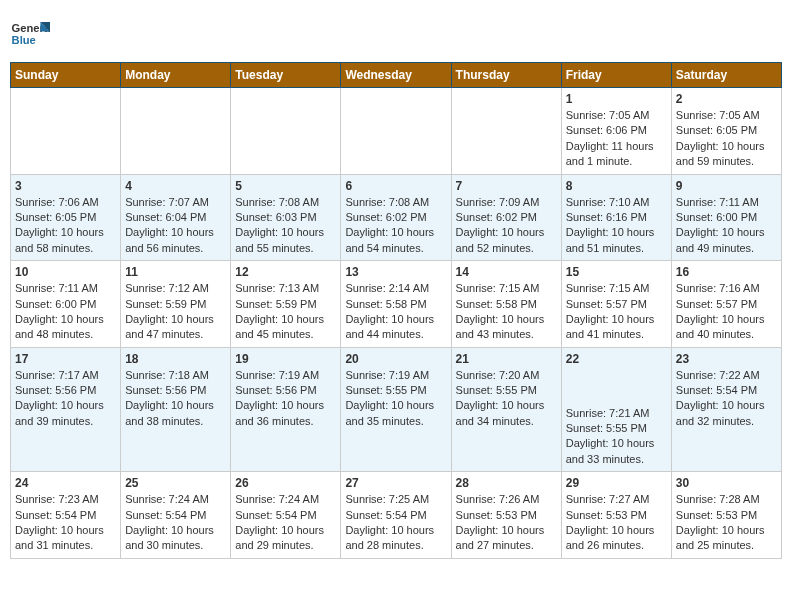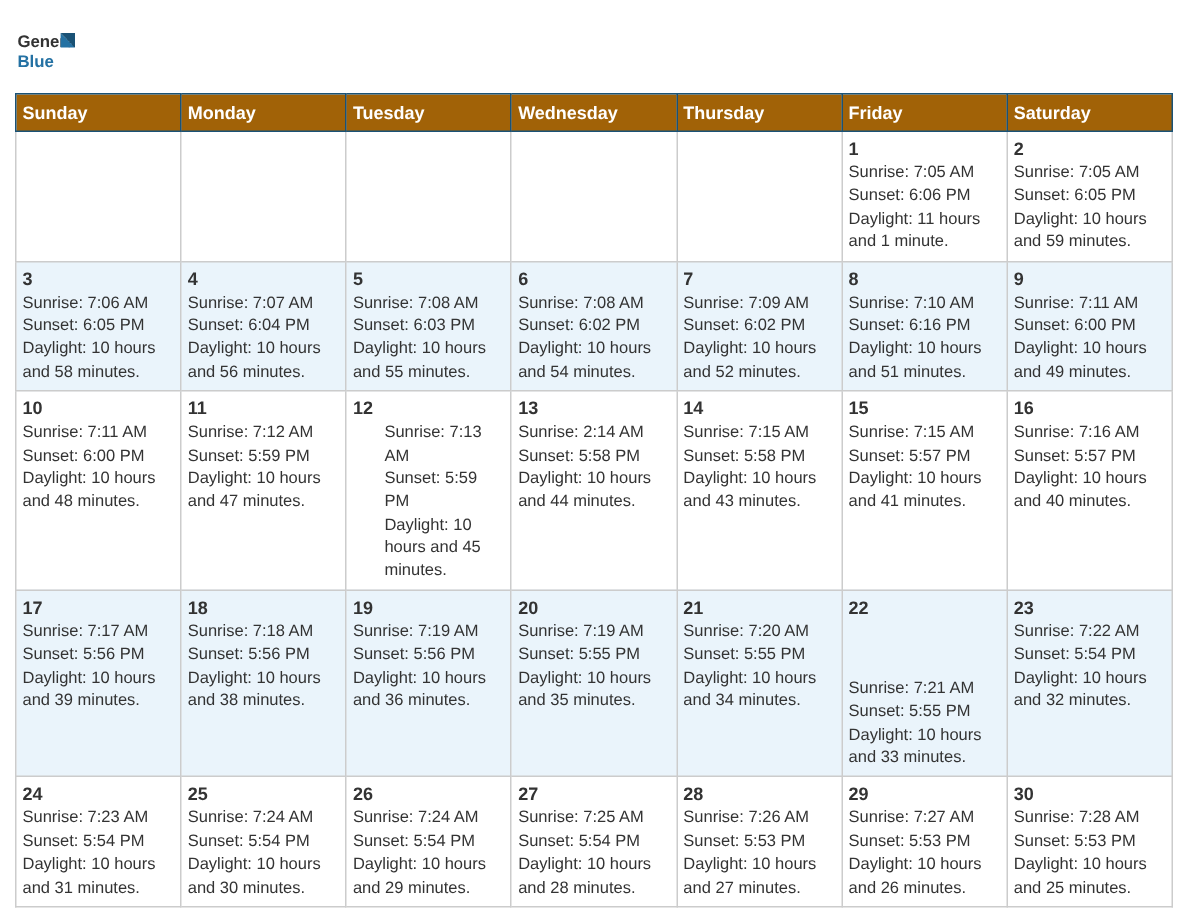--- a/index.html
+++ b/index.html
@@ -186,21 +186,21 @@
 Daylight: 10 hours and 48 minutes.</div>
         </td>
         <td>
           <span class="day-num">11</span>
           <div class="day-info" style="white-space: pre-line;">Sunrise: 7:12 AM
 Sunset: 5:59 PM
 Daylight: 10 hours and 47 minutes.</div>
         </td>
         <td>
           <span class="day-num">12</span>
-          <div class="day-info" style="white-space: pre-line; margin-left: 21px;">Sunrise: 7:13 AM
+          <div class="day-info" style="white-space: pre-line;">Sunrise: 7:13 AM
 Sunset: 5:59 PM
 Daylight: 10 hours and 45 minutes.</div>
         </td>
         <td>
           <span class="day-num">13</span>
           <div class="day-info" style="white-space: pre-line;">Sunrise: 2:14 AM
 Sunset: 5:58 PM
 Daylight: 10 hours and 44 minutes.</div>
         </td>
         <td>

